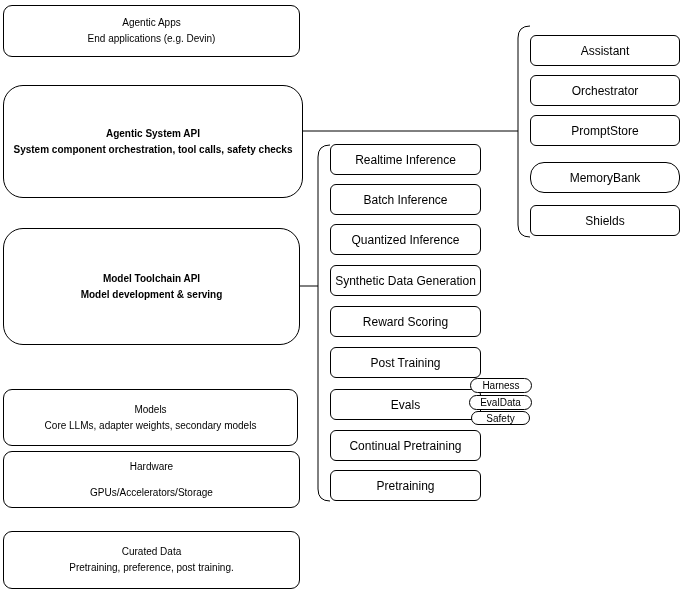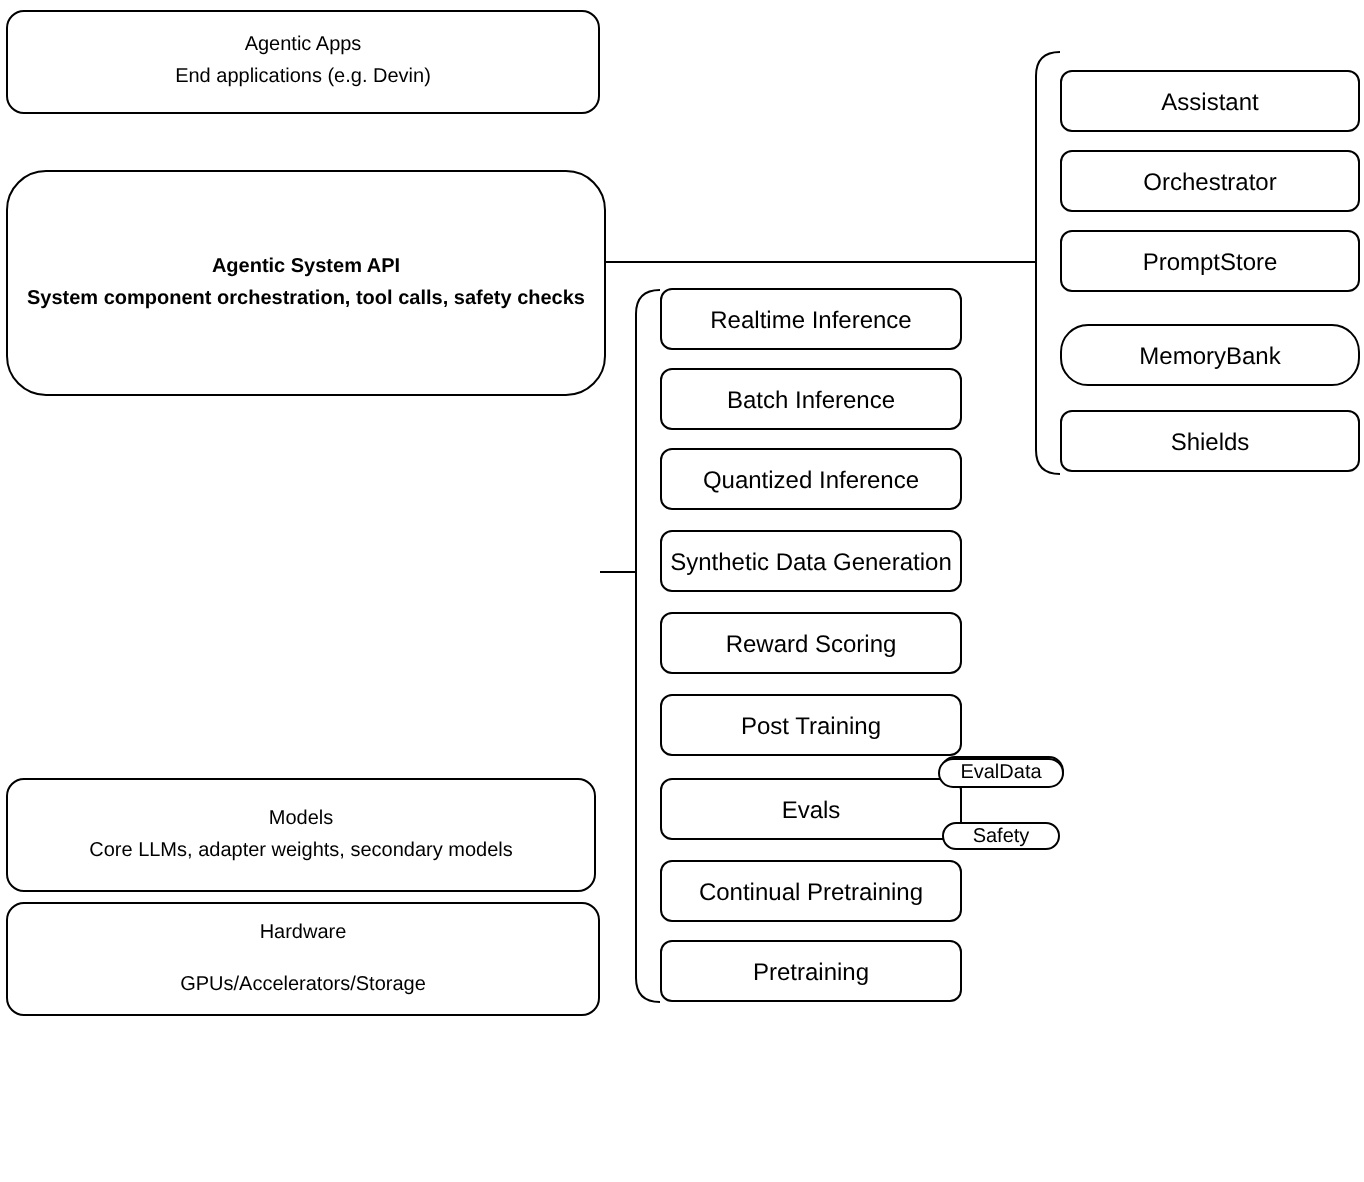--- a/index.html
+++ b/index.html
@@ -109,31 +109,39 @@
   <div class="node r9" style="left:3px; top:5px; width:297px; height:52px;">
     <div class="title">Agentic Apps</div>
     <div class="subtitle">End applications (e.g. Devin)</div>
   </div>
 
   <div class="node r20" style="left:3px; top:85px; width:300px; height:113px;">
     <div class="title">Agentic System API</div>
     <div class="subtitle">System component orchestration, tool calls, safety checks</div>
   </div>
 
+  <div class="node r20" style="left:3px; top:228px; width:297px; height:117px;">
+    <div class="title">Model Toolchain API</div>
+    <div class="subtitle">Model development &amp; serving</div>
+  </div>
 
   <div class="node r9" style="left:3px; top:389px; width:295px; height:57px;">
     <div class="title">Models</div>
     <div class="subtitle">Core LLMs, adapter weights, secondary models</div>
   </div>
 
   <div class="node r9" style="left:3px; top:451px; width:297px; height:57px;gap:10px;">
     <div class="title">Hardware</div>
     <div class="subtitle">GPUs/Accelerators/Storage</div>
   </div>
 
+  <div class="node r9" style="left:3px; top:531px; width:297px; height:58px;">
+    <div class="title">Curated Data</div>
+    <div class="subtitle">Pretraining, preference, post training.</div>
+  </div>
 
   <div class="small-box" style="top:144px;">
     <span>Realtime Inference</span>
   </div>
   <div class="small-box" style="top:184px;">
     <span>Batch Inference</span>
   </div>
   <div class="small-box" style="top:224px;">
     <span>Quantized Inference</span>
   </div>
@@ -152,21 +160,21 @@
   <div class="small-box" style="top:430px;">
     <span>Continual Pretraining</span>
   </div>
   <div class="small-box" style="top:470px;">
     <span>Pretraining</span>
   </div>
 
   <div class="pill" style="left:470px; top:378px; width:62px; height:15px;">
     <span>Harness</span>
   </div>
-  <div class="pill" style="left:469px; top:379px; width:63px; height:15px;align-items:center;">
+  <div class="pill" style="left:469px; top:395px; width:63px; height:15px;align-items:center;">
     <span>EvalData</span>
   </div>
   <div class="pill" style="left:471px; top:411px; width:59px; height:14px;justify-content:center;">
     <span>Safety</span>
   </div>
 
   <div class="right-box" style="top:35px;">
     <span>Assistant</span>
   </div>
   <div class="right-box" style="top:75px;">

